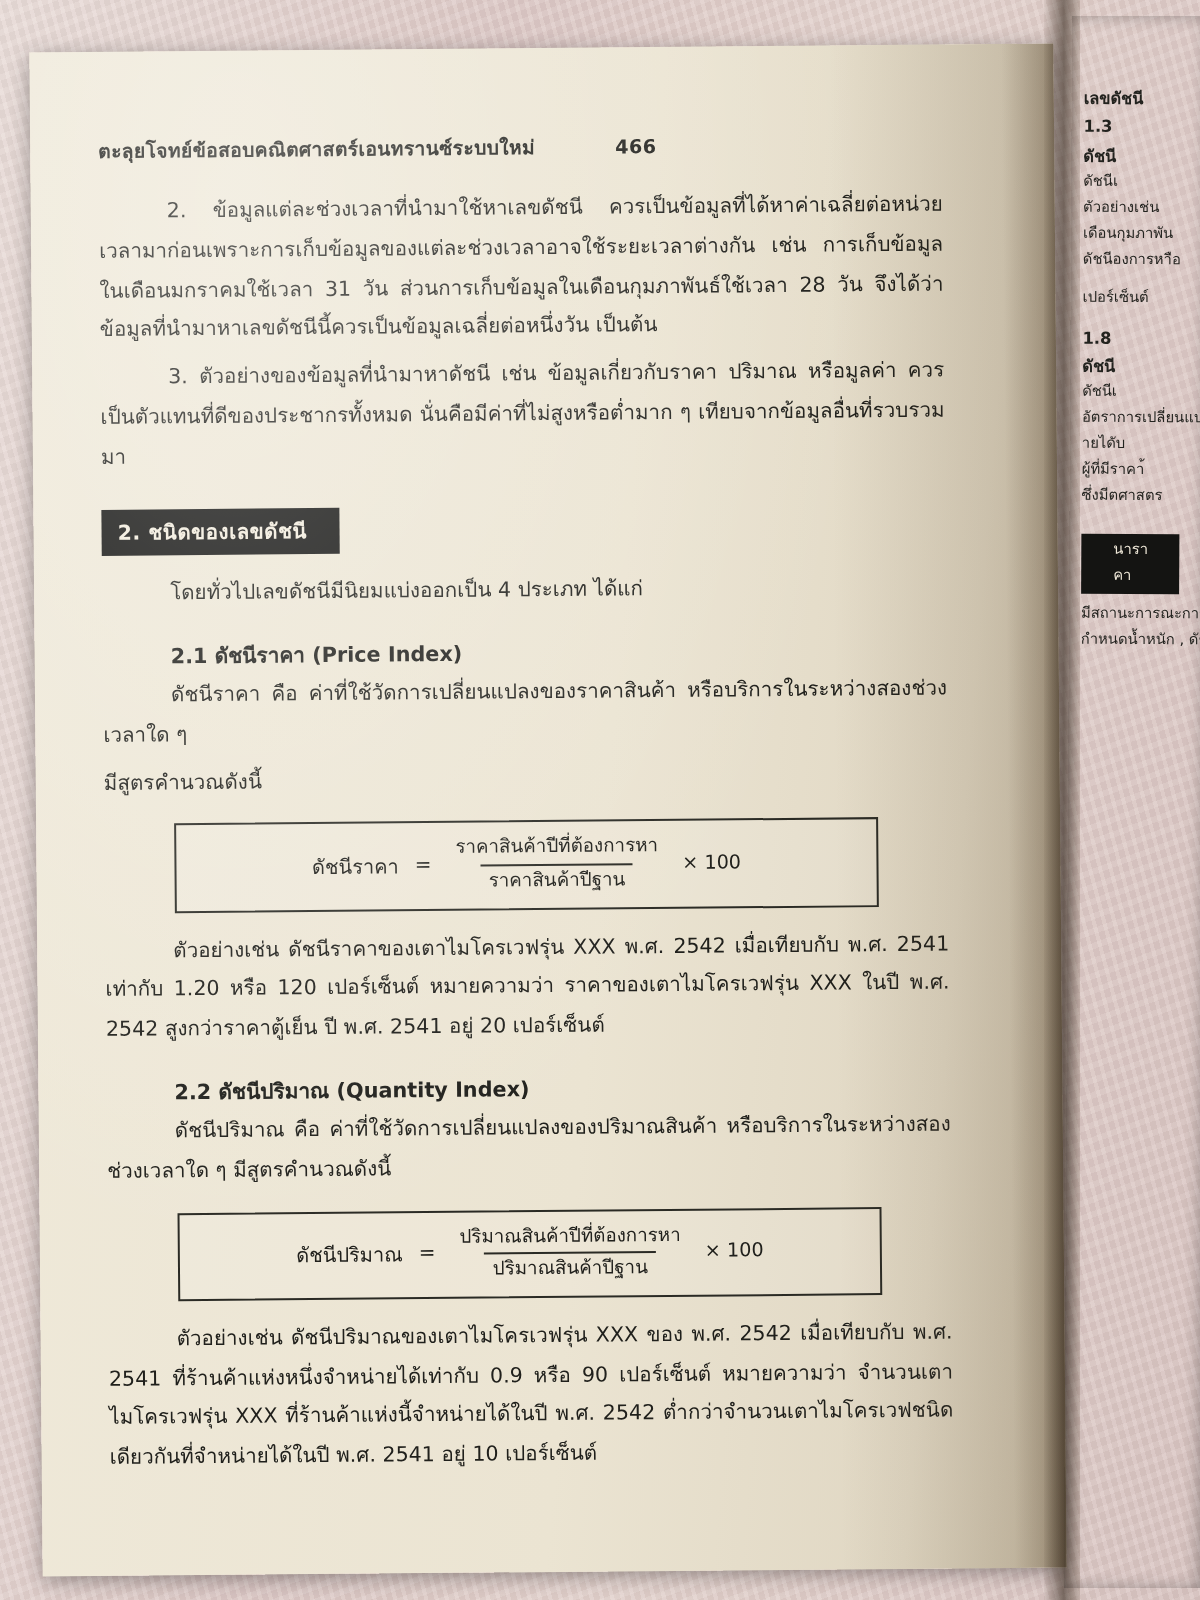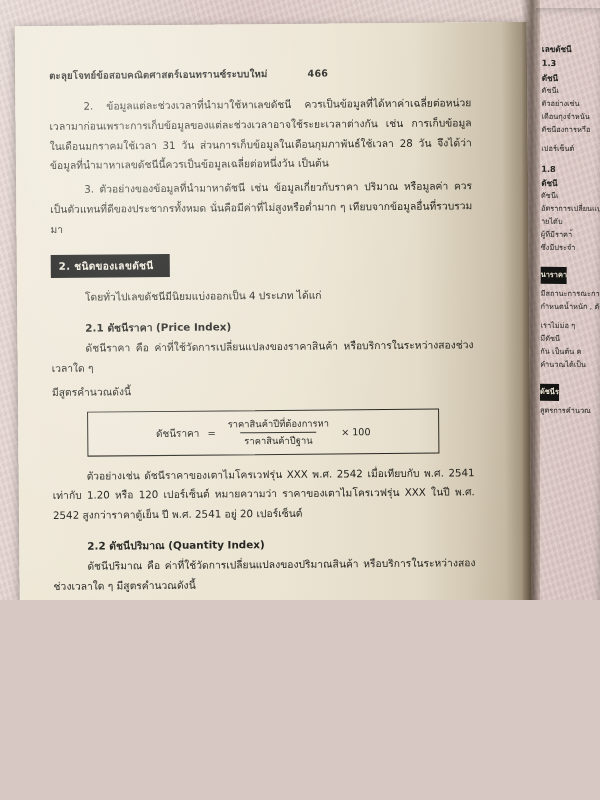--- a/index.html
+++ b/index.html
@@ -9,21 +9,21 @@
   }
   body {
     width: 600px;
     height: 800px;
     overflow: hidden;
     font-family: "DejaVu Sans", sans-serif;
   }
   .photo {
     position: relative;
     width: 600px;
-    height: 600px;
+    height: 800px;
     background: linear-gradient(100deg, #e9dcd8 0%, #ddc9c6 35%, #e3d2cd 60%, #d9c4c1 100%);
     overflow: hidden;
   }
   
   .cloth {
     position: absolute;
     inset: 0;
     background:
       repeating-linear-gradient(75deg, rgba(255,255,255,0.13) 0px, rgba(255,255,255,0.13) 2px, rgba(0,0,0,0.03) 2px, rgba(0,0,0,0.03) 5px),
       repeating-linear-gradient(160deg, rgba(255,255,255,0.10) 0px, rgba(255,255,255,0.10) 3px, rgba(0,0,0,0.02) 3px, rgba(0,0,0,0.02) 7px);
@@ -144,22 +144,22 @@
   .frac .num { padding: 0 4px 1px 4px; }
   .frac .den { padding: 1px 4px 0 4px; border-top: 1px solid #2a2a24; }
   .mult { font-size: 9.6px; }
   .rp-line { white-space: nowrap; overflow: hidden; }
   .rp-head { font-weight: bold; font-size: 8.2px; }
   .rp-bar {
     display: inline-block;
     background: #141412;
     color: #efe8d8;
     font-size: 7.4px;
-    font-weight: bold;
-    padding: 2px 0;
+    font-weight: normal;
+    padding: 2px 16px;
     margin: 6px 16px 4px 0;
   }
   .rp-block { margin-bottom: 6px; }
   .edge-shadow {
     position: absolute;
     right: 0; top: 0; bottom: 0;
     width: 26px;
     background: linear-gradient(to right, rgba(0,0,0,0), rgba(70,50,30,0.35));
   }
 </style>
@@ -224,50 +224,40 @@
 
   <div class="page-right">
     <div class="page-right-inner">
       <div class="rp-line rp-head">เลขดัชนี</div>
 
       <div class="rp-block">
         <div class="rp-line rp-head">1.3</div>
         <div class="rp-line rp-head">ดัชนี</div>
         <div class="rp-line">ดัชนีเ</div>
         <div class="rp-line">ตัวอย่างเช่น</div>
-        <div class="rp-line">เดือนกุงจำหนัน</div>
+        <div class="rp-line">เดือนกุมภาพัน</div>
         <div class="rp-line">ดัชนีองการหาือ</div>
       </div>
 
       <div class="rp-block">
         <div class="rp-line">เปอร์เซ็นต์</div>
       </div>
 
       <div class="rp-block">
         <div class="rp-line rp-head">1.8</div>
         <div class="rp-line rp-head">ดัชนี</div>
         <div class="rp-line">ดัชนีเ</div>
         <div class="rp-line">อัตราการเปลี่ยนแปลง</div>
         <div class="rp-line">ายไดับ</div>
         <div class="rp-line">ผู้ที่มีราคา้</div>
-        <div class="rp-line">ซึ่งมีประจำ</div>
+        <div class="rp-line">ซึ่งมีตศาสตร</div>
       </div>
 
       <div class="rp-block">
         <span class="rp-bar">นาราคา</span>
         <div class="rp-line">มีสถานะการณะการ</div>
         <div class="rp-line">กำหนดน้ำหนัก ,  ดัชนี</div>
       </div>
 
-      <div class="rp-block">
-        <div class="rp-line">เราไม่ม่อ ๆ</div>
-        <div class="rp-line">มีดัชนี</div>
-        <div class="rp-line">กัน  เป็นต้น  ค</div>
-        <div class="rp-line">คำนวณได้เป็น</div>
-      </div>
-
-      <div class="rp-block">
-        <span class="rp-bar">ดัชนีร</span>
-        <div class="rp-line">สูตรการคำนวณ</div>
-      </div>
+
     </div>
   </div>
 </div>
 
 </body></html>

